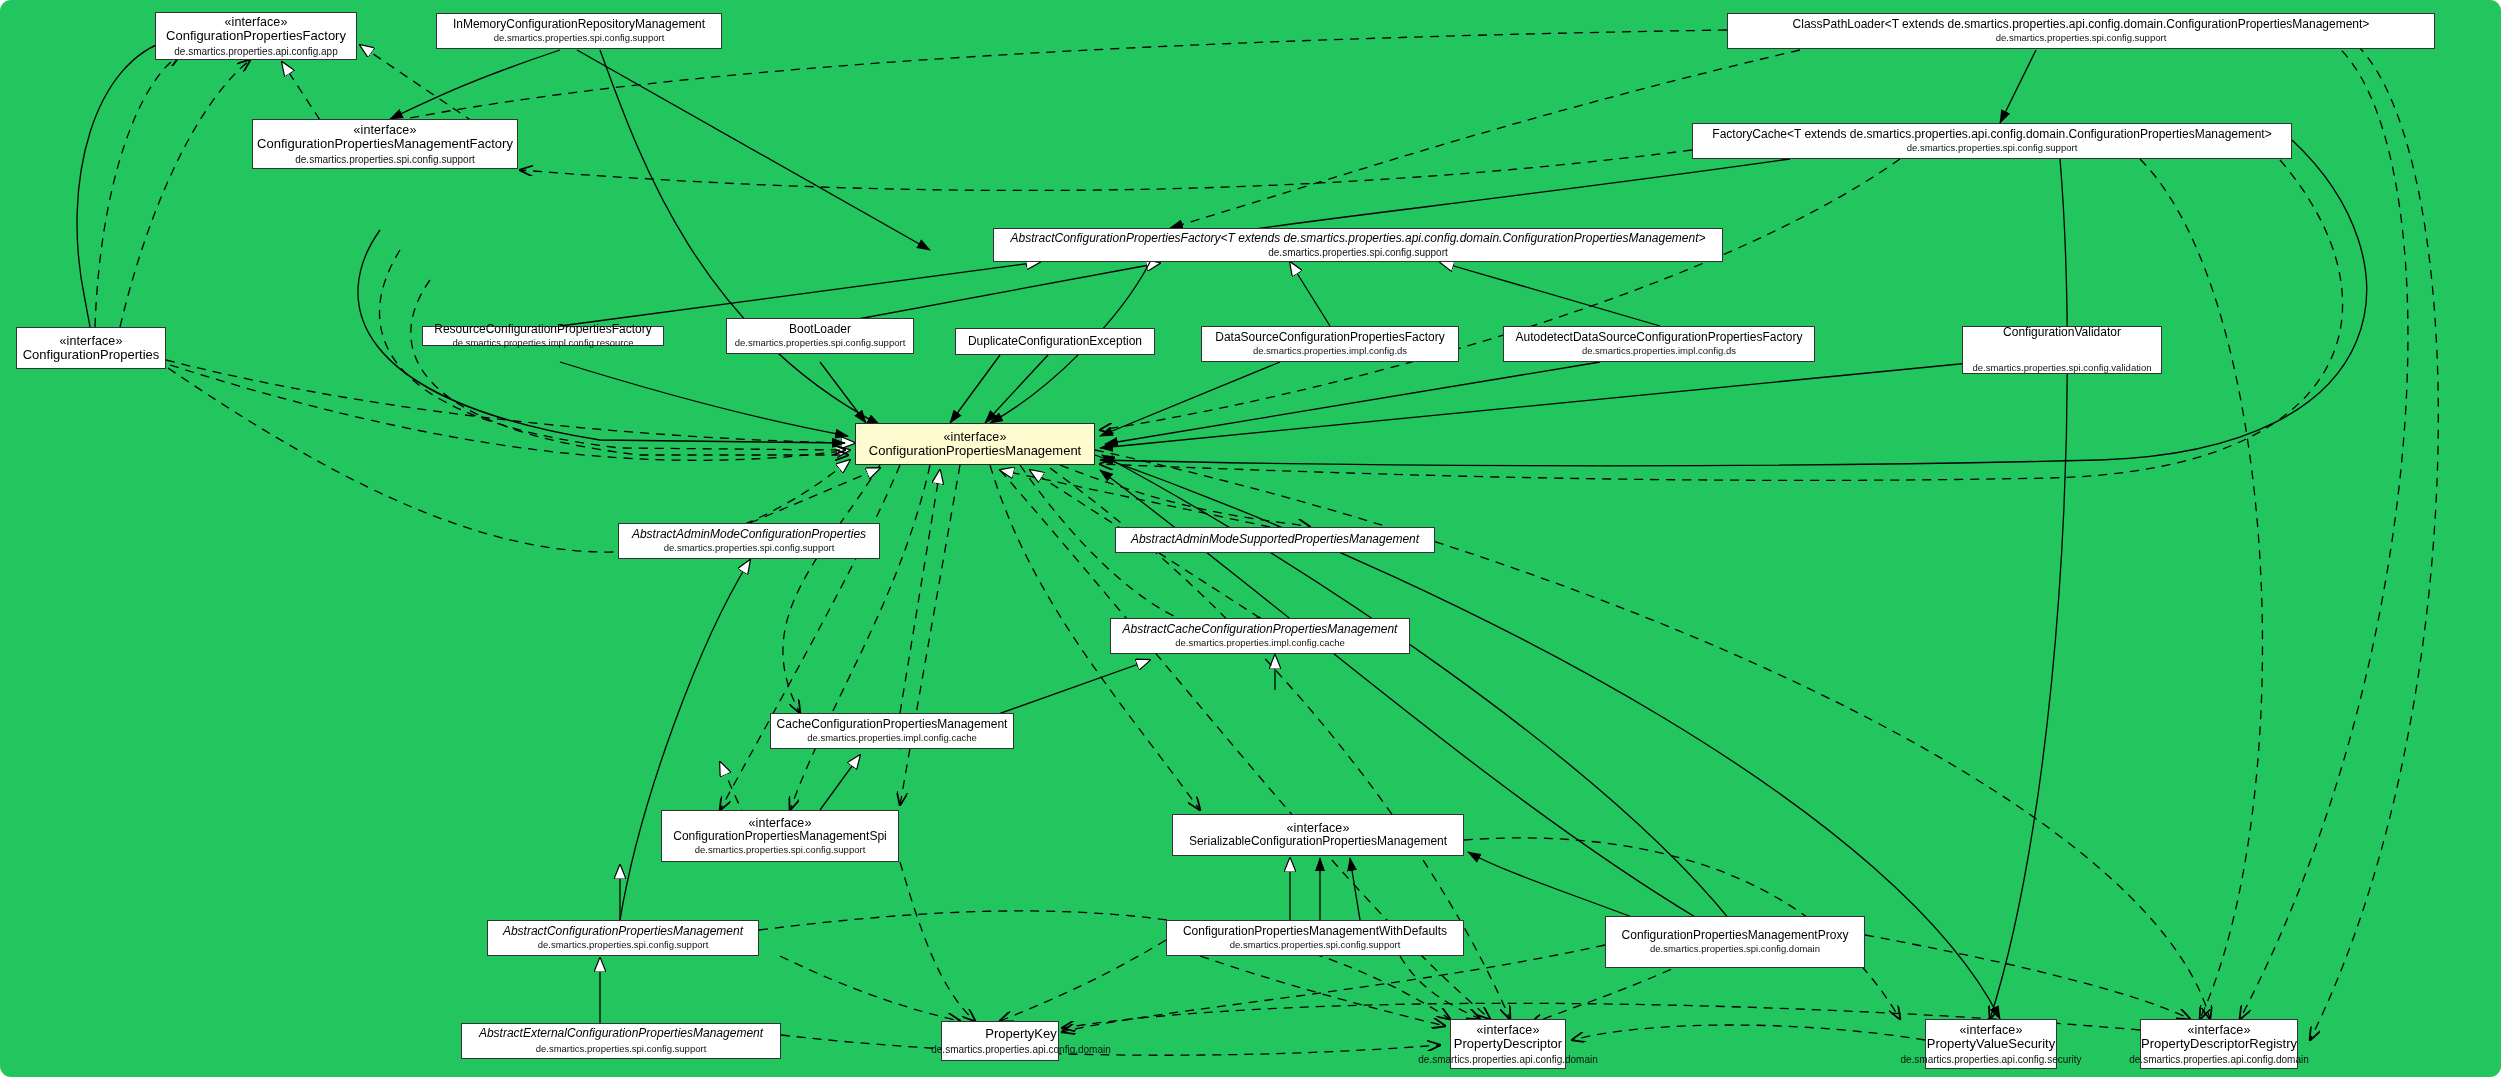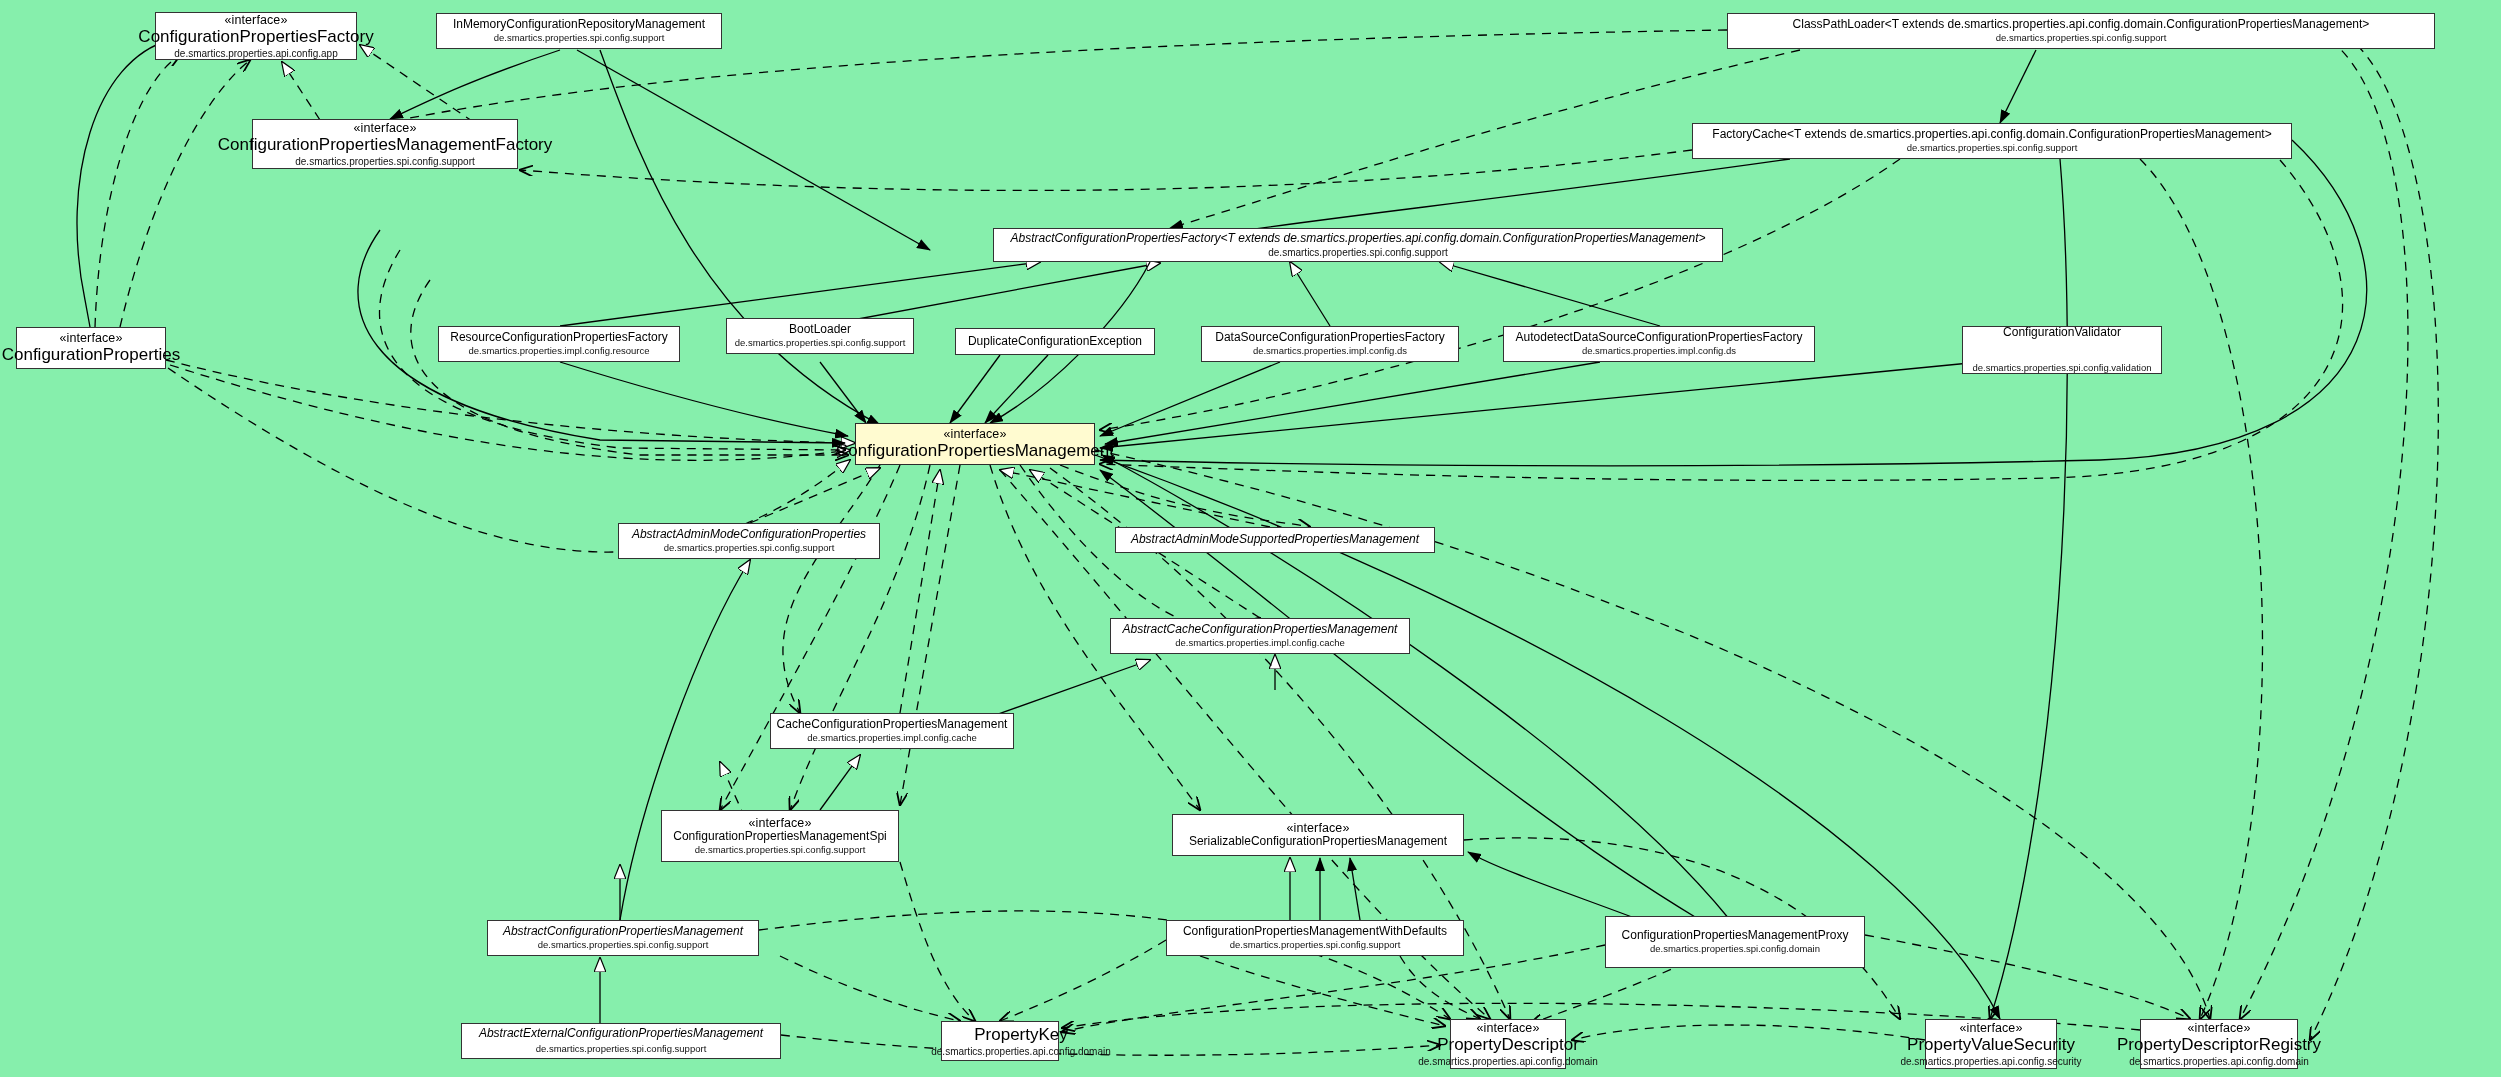--- a/index.html
+++ b/index.html
@@ -1,38 +1,38 @@
 <!DOCTYPE html>
 <html><head>
 <meta charset="utf-8">
 <style>
   html,body{margin:0;padding:0;background:#ffffff;}
   body{
     font-family:"Liberation Sans","DejaVu Sans",sans-serif;
     width:2501px;height:1077px;overflow:hidden;
   }
-  #diagram{position:relative;width:2501px;height:1077px;background:#86efac;}
+  #diagram{position:relative;width:2501px;height:1077px;background:#22c55e;border-radius:11px;}
   #edges{position:absolute;left:0;top:0;width:2501px;height:1077px;pointer-events:none;}
 
   .node{
     position:absolute;
     box-sizing:border-box;
     background:#ffffff;
     border:1.6px solid #333333;
     display:flex;flex-direction:column;align-items:center;justify-content:center;
     text-align:center;
     color:#000000;
     line-height:1.12;
     padding:3px 6px;
     z-index:5;
   }
   .node.highlight{background:#fffbd0;border-color:#2b2b2b;}
   .stereo{font-size:12.5px;letter-spacing:.1px;}
   .nm{font-size:14.5px;white-space:nowrap;}
-  .nm.small{font-size:17px;}
+  .nm.small{font-size:13px;}
   .nm.tiny{font-size:12px;}
   .nm.italic{font-style:italic;}
   .pkg{font-size:9.5px;color:#111111;margin-top:2px;white-space:nowrap;}
   .pkg.xs{font-size:10px;}
 </style>
 </head>
 <body>
 
 <div id="diagram">
 
@@ -170,21 +170,21 @@
         <div class="pkg xs">de.smartics.properties.spi.config.support</div>
       </div>
       <div class="node" style="left: 1692px; top: 123px; width: 600px; height: 36px;">
         <div class="nm tiny">FactoryCache&lt;T extends de.smartics.properties.api.config.domain.ConfigurationPropertiesManagement&gt;</div>
         <div class="pkg">de.smartics.properties.spi.config.support</div>
       </div>
       <div class="node" style="left: 993px; top: 228px; width: 730px; height: 34px;">
         <div class="nm tiny italic">AbstractConfigurationPropertiesFactory&lt;T extends de.smartics.properties.api.config.domain.ConfigurationPropertiesManagement&gt;</div>
         <div class="pkg xs">de.smartics.properties.spi.config.support</div>
       </div>
-      <div class="node" style="left: 438px; top: 326px; width: 242px; height: 36px;">
+      <div class="node" style="left: 422px; top: 326px; width: 242px; height: 20px;">
         <div class="nm tiny">ResourceConfigurationPropertiesFactory</div>
         <div class="pkg">de.smartics.properties.impl.config.resource</div>
       </div>
       <div class="node" style="left: 726px; top: 318px; width: 188px; height: 36px;">
         <div class="nm tiny">BootLoader</div>
         <div class="pkg">de.smartics.properties.spi.config.support</div>
       </div>
       <div class="node" style="left: 955px; top: 328px; width: 200px; height: 27px;">
         <div class="nm tiny">DuplicateConfigurationException</div>
       </div>

